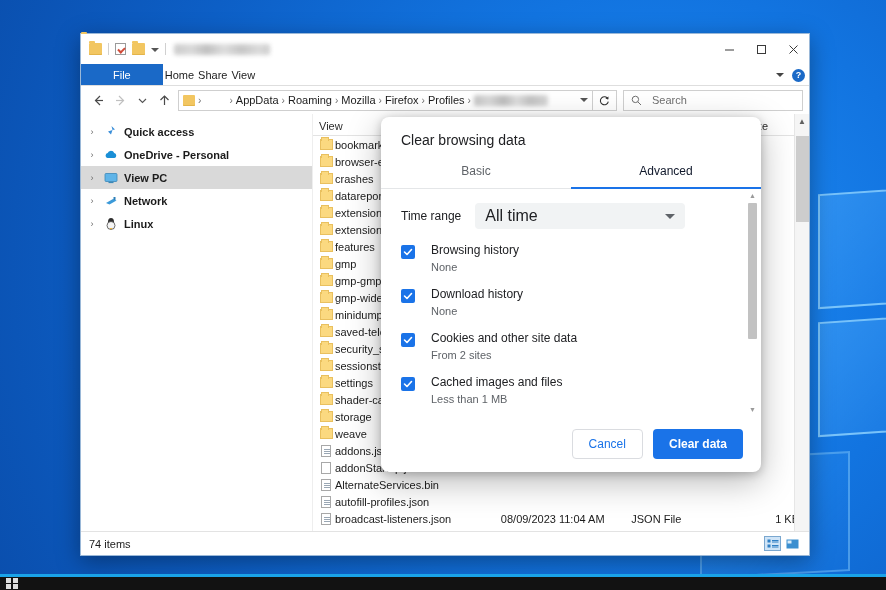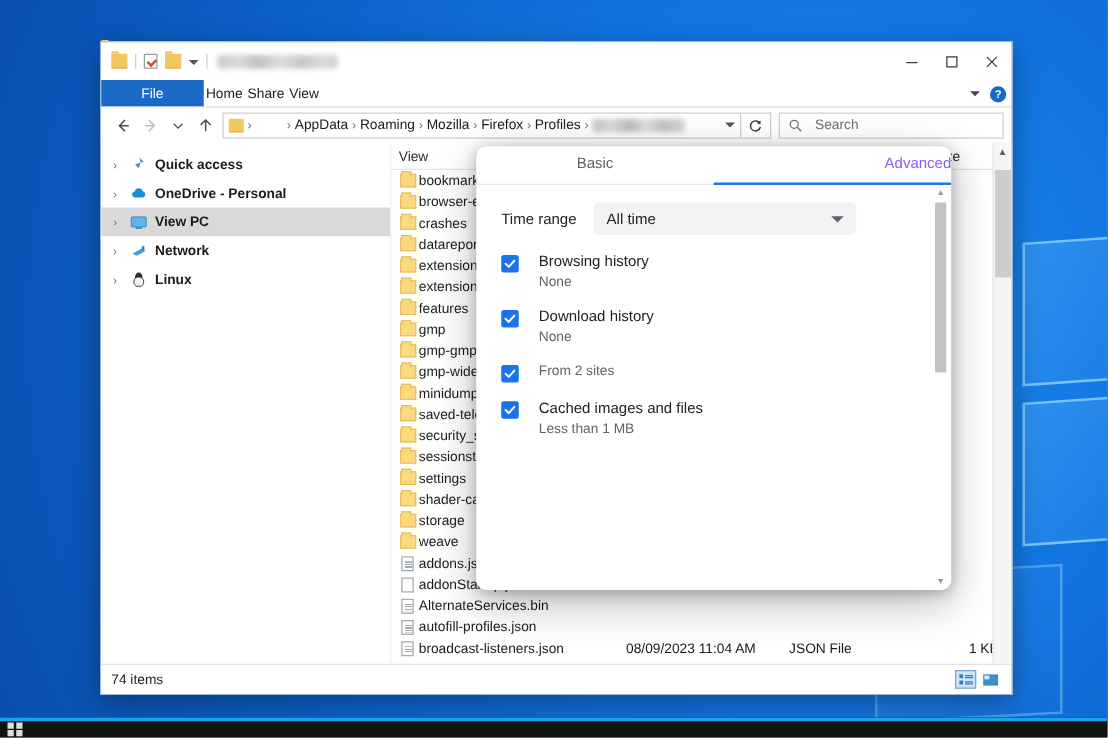--- a/index.html
+++ b/index.html
@@ -215,32 +215,32 @@
   #dlg-title {
     padding: 15px 20px 10px 20px; font-size: 14px; color: #202124; flex: none;
   }
   #dlg-tabs {
     display: flex; flex: none; border-bottom: 1px solid #e4e6e8; position: relative;
   }
   .dlg-tab {
     flex: 1; text-align: center; font-size: 12px; color: #5f6368;
     padding: 6px 0 10px 0; position: relative;
   }
-  .dlg-tab.active { color: #8b5cf6; text-align: right; }
+  .dlg-tab.active { color: #0f172a; }
   .dlg-tab.active::after {
     content:""; position: absolute; left: 0; right: 0; bottom: -1px; height: 2px; background: #1a73e8;
   }
   #dlg-scrollarea { flex: 1; position: relative; overflow: hidden; }
   #dlg-content { padding: 14px 20px 8px 20px; }
   #timerange-row { display: flex; align-items: center; gap: 14px; margin-bottom: 14px; }
   #timerange-label { font-size: 12px; color: #202124; }
   #timerange-select {
     flex: 1; max-width: 210px; height: 26px; background: #f1f3f4; border-radius: 4px;
     display: flex; align-items: center; justify-content: space-between;
-    padding: 0 10px; font-size: 12px; color: #202124;
+    padding: 0 10px; font-size: 16px; color: #202124;
   }
   .sel-caret { width: 0;height:0; border-left:5px solid transparent;border-right:5px solid transparent;border-top:5px solid #5f6368; }
   .cb-row { display: flex; align-items: flex-start; gap: 16px; margin-bottom: 13px; }
   .cbox {
     width: 14px; height: 14px; flex: none; border-radius: 2px; margin-top: 2px;
     display: flex; align-items: center; justify-content: center;
   }
   .cbox.on { background: #1a73e8; }
   .cbox.on svg { display: block; }
   .cb-text { display: flex; flex-direction: column; gap: 2px; }
@@ -670,20 +670,21 @@
         <svg width="13" height="10" viewBox="0 0 13 10">
             <rect x="0.5" y="0.5" width="12" height="9" fill="#3b8fd0"></rect>
             <rect x="1.5" y="1.5" width="4" height="3" fill="#d9ecf9"></rect>
           </svg>
       </span>
     </span>
   </div>
 </div>
 
 <div id="dialog">
+  <div id="dlg-title">Clear browsing data</div>
 
   <div id="dlg-tabs">
     <div class="dlg-tab">Basic</div>
     <div class="dlg-tab active">Advanced</div>
   </div>
 
   <div id="dlg-scrollarea">
     <div id="dlg-content">
 
       <div id="timerange-row">
@@ -717,20 +718,21 @@
               <span class="cb-sub">None</span>
             </span>
           </div>
           <div class="cb-row">
             <span class="cbox on">
               <svg width="10" height="10" viewBox="0 0 10 10">
                 <path d="M1.5 5 L4 7.5 L8.5 2.5" fill="none" stroke="#fff" stroke-width="1.6" stroke-linecap="round" stroke-linejoin="round"></path>
               </svg>
             </span>
             <span class="cb-text">
+              <span class="cb-title">Cookies and other site data</span>
               <span class="cb-sub">From 2 sites</span>
             </span>
           </div>
           <div class="cb-row">
             <span class="cbox on">
               <svg width="10" height="10" viewBox="0 0 10 10">
                 <path d="M1.5 5 L4 7.5 L8.5 2.5" fill="none" stroke="#fff" stroke-width="1.6" stroke-linecap="round" stroke-linejoin="round"></path>
               </svg>
             </span>
             <span class="cb-text">
@@ -741,20 +743,24 @@
         </div>
     </div>
 
     <div id="dlg-scrollbar">
       <div class="dsb-arrow">▲</div>
       <div id="dlg-thumb"></div>
       <div class="dsb-arrow" style="position:absolute;bottom:0;left:0;width:13px;">▼</div>
     </div>
   </div>
 
+  <div id="dlg-footer">
+    <div class="dbtn cancel">Cancel</div>
+    <div class="dbtn primary">Clear data</div>
+  </div>
 </div>
 
 <div id="taskbar">
   <div class="accent-line"></div>
   <div id="start-button">
     <i></i>
       <i></i>
     <i></i>
       <i></i>
   </div>

